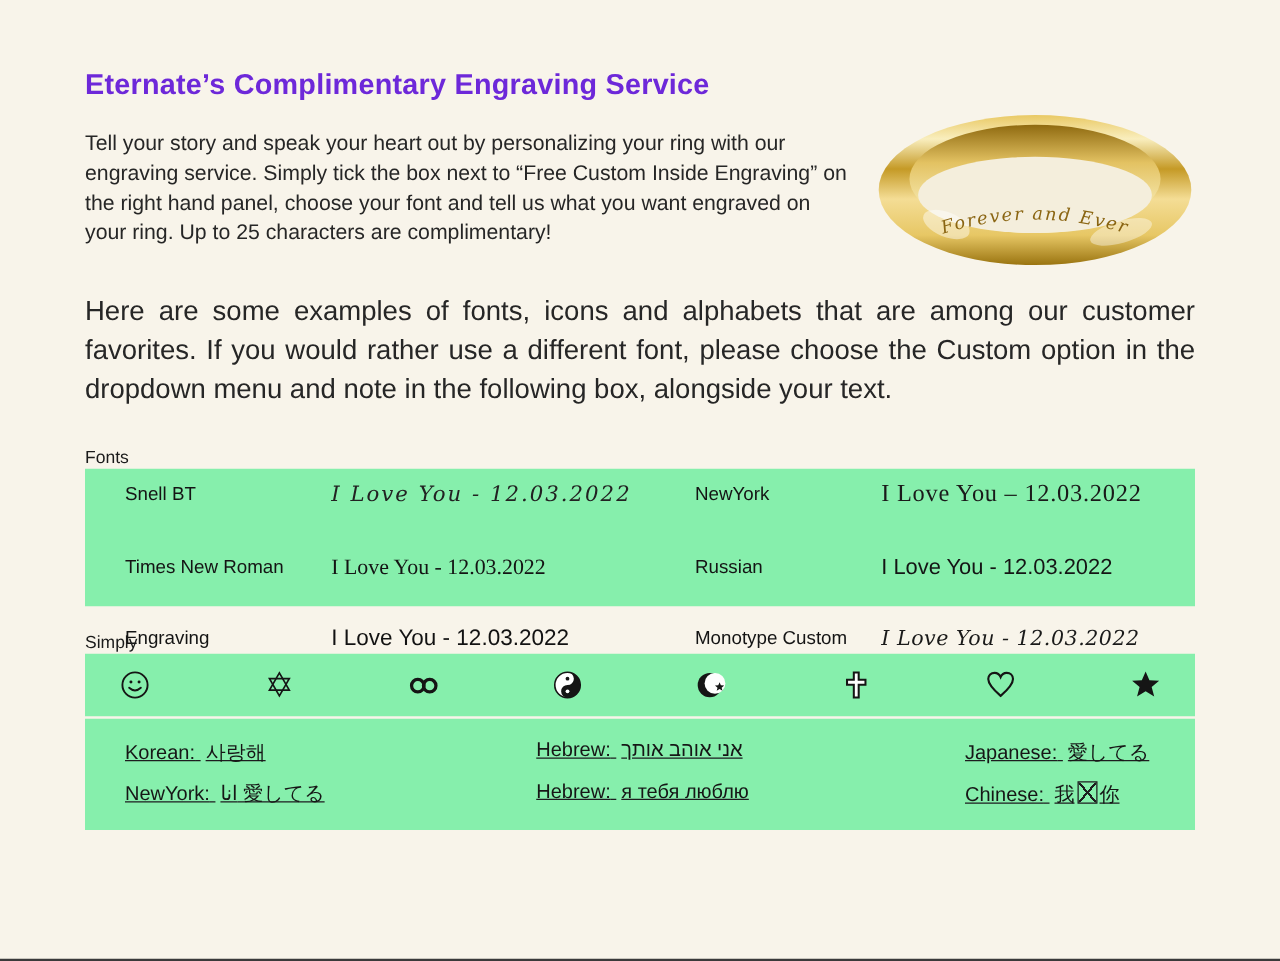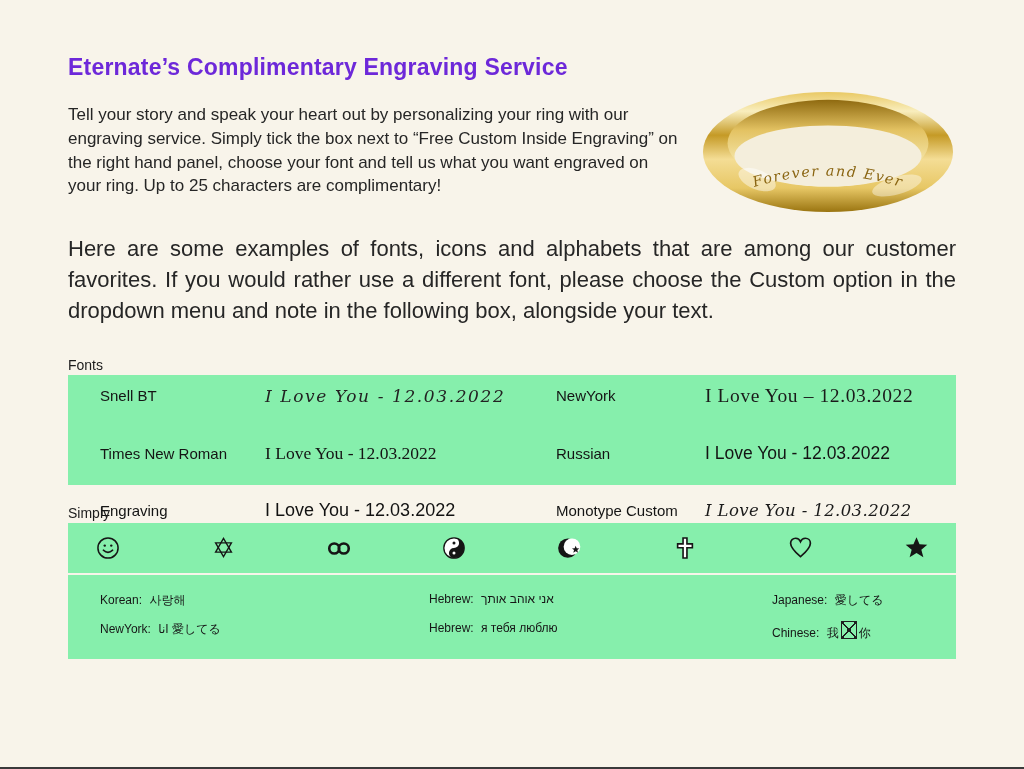--- a/index.html
+++ b/index.html
@@ -22,21 +22,21 @@
   .font-row{display:grid;grid-template-columns:165px 291px 149px 1fr;align-items:center;}
   .font-name{font-size:15px;color:#141414;}
   .f-snell{font-family:"DejaVu Serif",serif;font-style:italic;font-size:17px;letter-spacing:1.6px;color:#222;}
   .f-newyork{font-family:"Liberation Serif",serif;font-size:19.5px;letter-spacing:.6px;color:#1a1a1a;}
   .f-times{font-family:"Liberation Serif",serif;font-size:17.5px;color:#141414;}
   .f-garamond{font-family:"Liberation Sans",sans-serif;font-size:17.5px;color:#141414;}
   .f-helvetica{font-family:"Liberation Sans",sans-serif;font-size:18px;font-weight:500;color:#121212;}
   .f-corsiva{font-family:"DejaVu Serif",serif;font-style:italic;font-size:16.5px;letter-spacing:.4px;color:#1a1a1a;}
   .icons-panel{height:50px;display:grid;grid-template-columns:repeat(8,1fr);align-items:center;justify-items:center;}
   .icon{display:flex;align-items:center;justify-content:center;}
-  .alpha-panel{padding:17px 0 17px 32px;display:grid;grid-template-columns:293px 307px 1fr;row-gap:12px;font-size:12px;}
+  .alpha-panel{padding:17px 0 17px 32px;display:grid;grid-template-columns:293px 307px 1fr;row-gap:12px;font-size:16px;text-decoration:underline;}
   .alpha-cell{color:#161616;}
   .alpha-text{margin-left:4px;}
   .tofu{display:inline-block;width:14px;height:16px;border:1.5px solid #1d1d1f;margin:0 2px;vertical-align:-2px;
     background:
       linear-gradient(to top right, transparent 46%, #1d1d1f 46%, #1d1d1f 54%, transparent 54%),
       linear-gradient(to bottom right, transparent 46%, #1d1d1f 46%, #1d1d1f 54%, transparent 54%);}
 </style>
 </head>
 <body>
 

